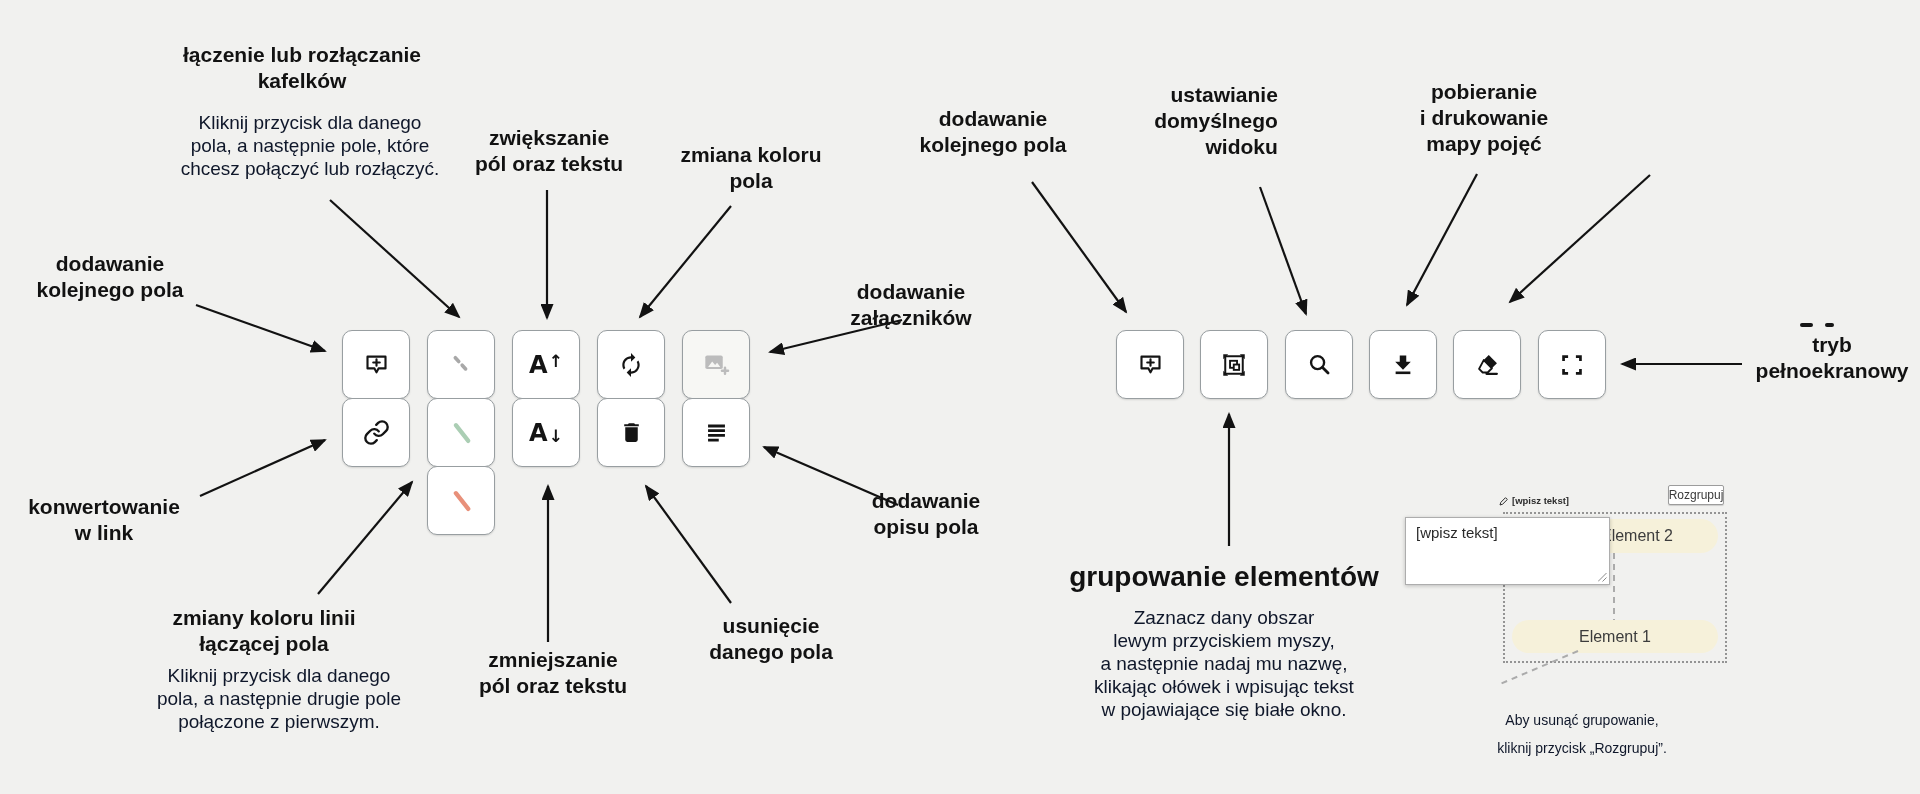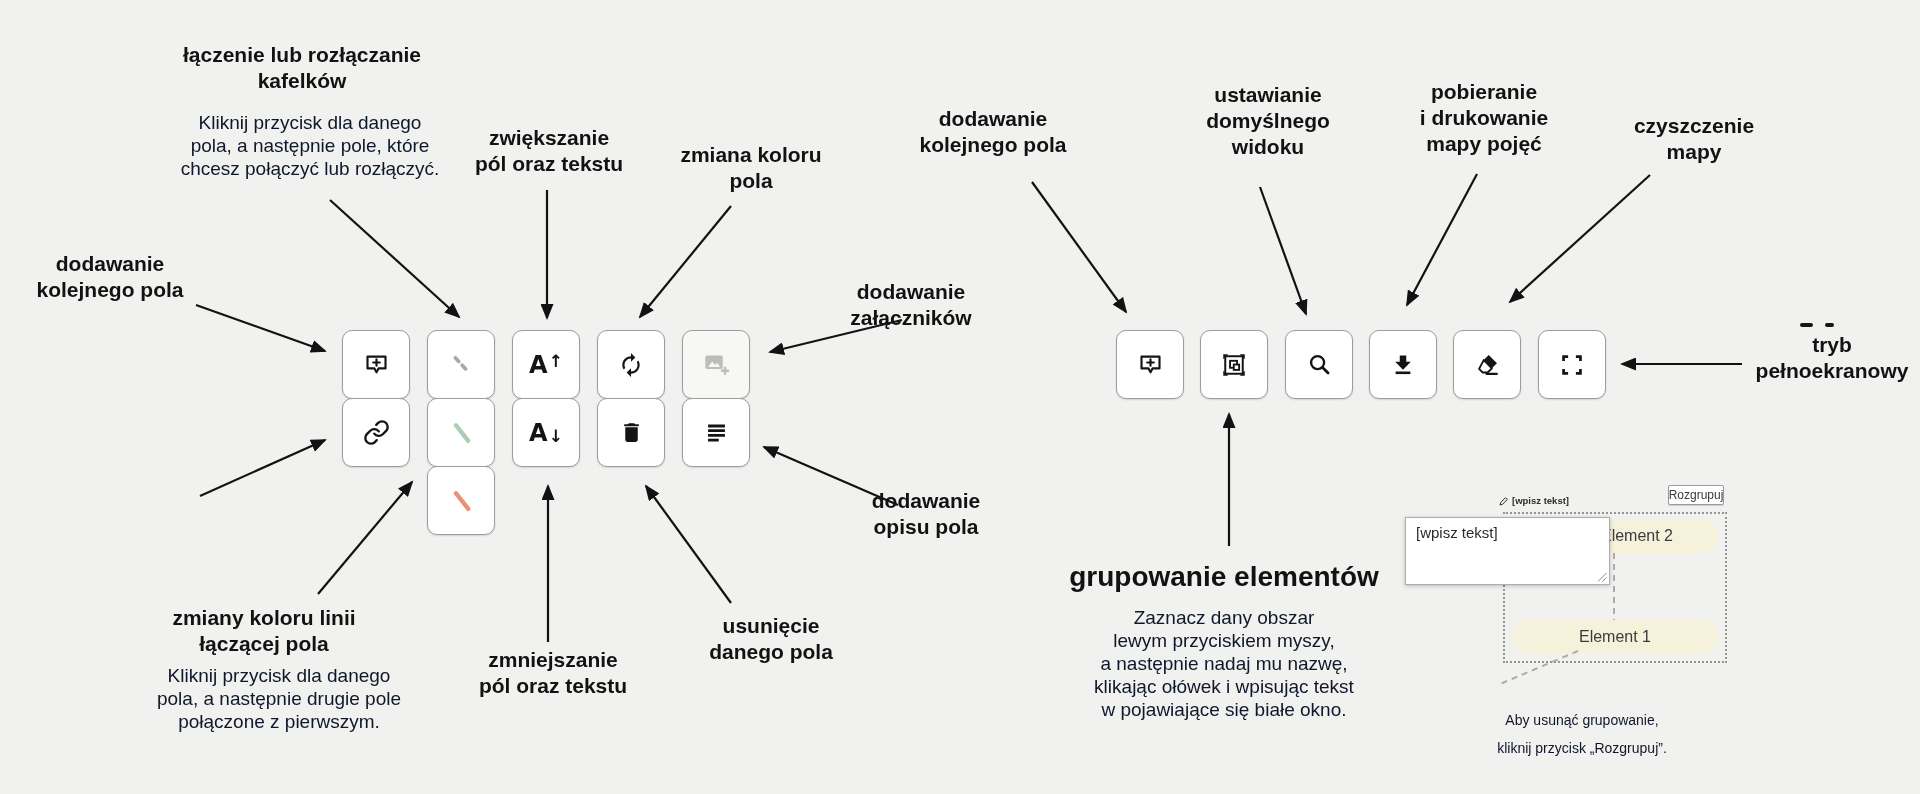--- a/index.html
+++ b/index.html
@@ -79,20 +79,22 @@
 kafelków</div>
   <div class="desc" style="left:310px;top:111px;">Kliknij przycisk dla danego
 pola, a następnie pole, które
 chcesz połączyć lub rozłączyć.</div>
   <div class="lbl" style="left:549px;top:125px;">zwiększanie
 pól oraz tekstu</div>
   <div class="lbl" style="left:751px;top:142px;">zmiana koloru
 pola</div>
   <div class="lbl" style="left:911px;top:279px;">dodawanie
 załączników</div>
+  <div class="lbl" style="left:104px;top:494px;">konwertowanie
+w link</div>
   <div class="lbl" style="left:264px;top:605px;">zmiany koloru linii
 łączącej pola</div>
   <div class="desc" style="left:279px;top:664px;">Kliknij przycisk dla danego
 pola, a następnie drugie pole
 połączone z pierwszym.</div>
   <div class="lbl" style="left:553px;top:647px;">zmniejszanie
 pól oraz tekstu</div>
   <div class="lbl" style="left:771px;top:613px;">usunięcie
 danego pola</div>
   <div class="lbl" style="left:926px;top:488px;">dodawanie
@@ -159,28 +161,26 @@
     </svg>
   </div>
   <div class="cell" style="left:682px;top:398px;">
     <svg width="27" height="27" viewBox="0 0 24 24">
       <path d="M4.5 6.2h15M4.5 10.4h15M4.5 14.6h15M4.5 18.8h9.5" stroke="#141414" stroke-width="2.5" stroke-linecap="butt"></path>
     </svg>
   </div>
 
   <div class="lbl" style="left:993px;top:106px;">dodawanie
 kolejnego pola</div>
-  <div class="lbl" style="left:1268px;top:82px;">ustawianie
+  <div class="lbl" style="left:1216px;top:82px;text-align:right;">ustawianie
 domyślnego
 widoku</div>
   <div class="lbl" style="left:1484px;top:79px;">pobieranie
 i drukowanie
 mapy pojęć</div>
-  <div class="lbl" style="left:1694px;top:113px;">czyszczenie
-mapy</div>
   <div class="lbl" style="left:1832px;top:332px;">tryb
 pełnoekranowy</div>
   <div class="lbl big" style="left:1224px;top:564px;">grupowanie elementów</div>
   <div class="desc" style="left:1224px;top:606px;">Zaznacz dany obszar
 lewym przyciskiem myszy,
 a następnie nadaj mu nazwę,
 klikając ołówek i wpisując tekst
 w pojawiające się białe okno.</div>
   <div class="desc note" style="left:1582px;top:706px;">Aby usunąć grupowanie,
 kliknij przycisk „Rozgrupuj”.</div>

